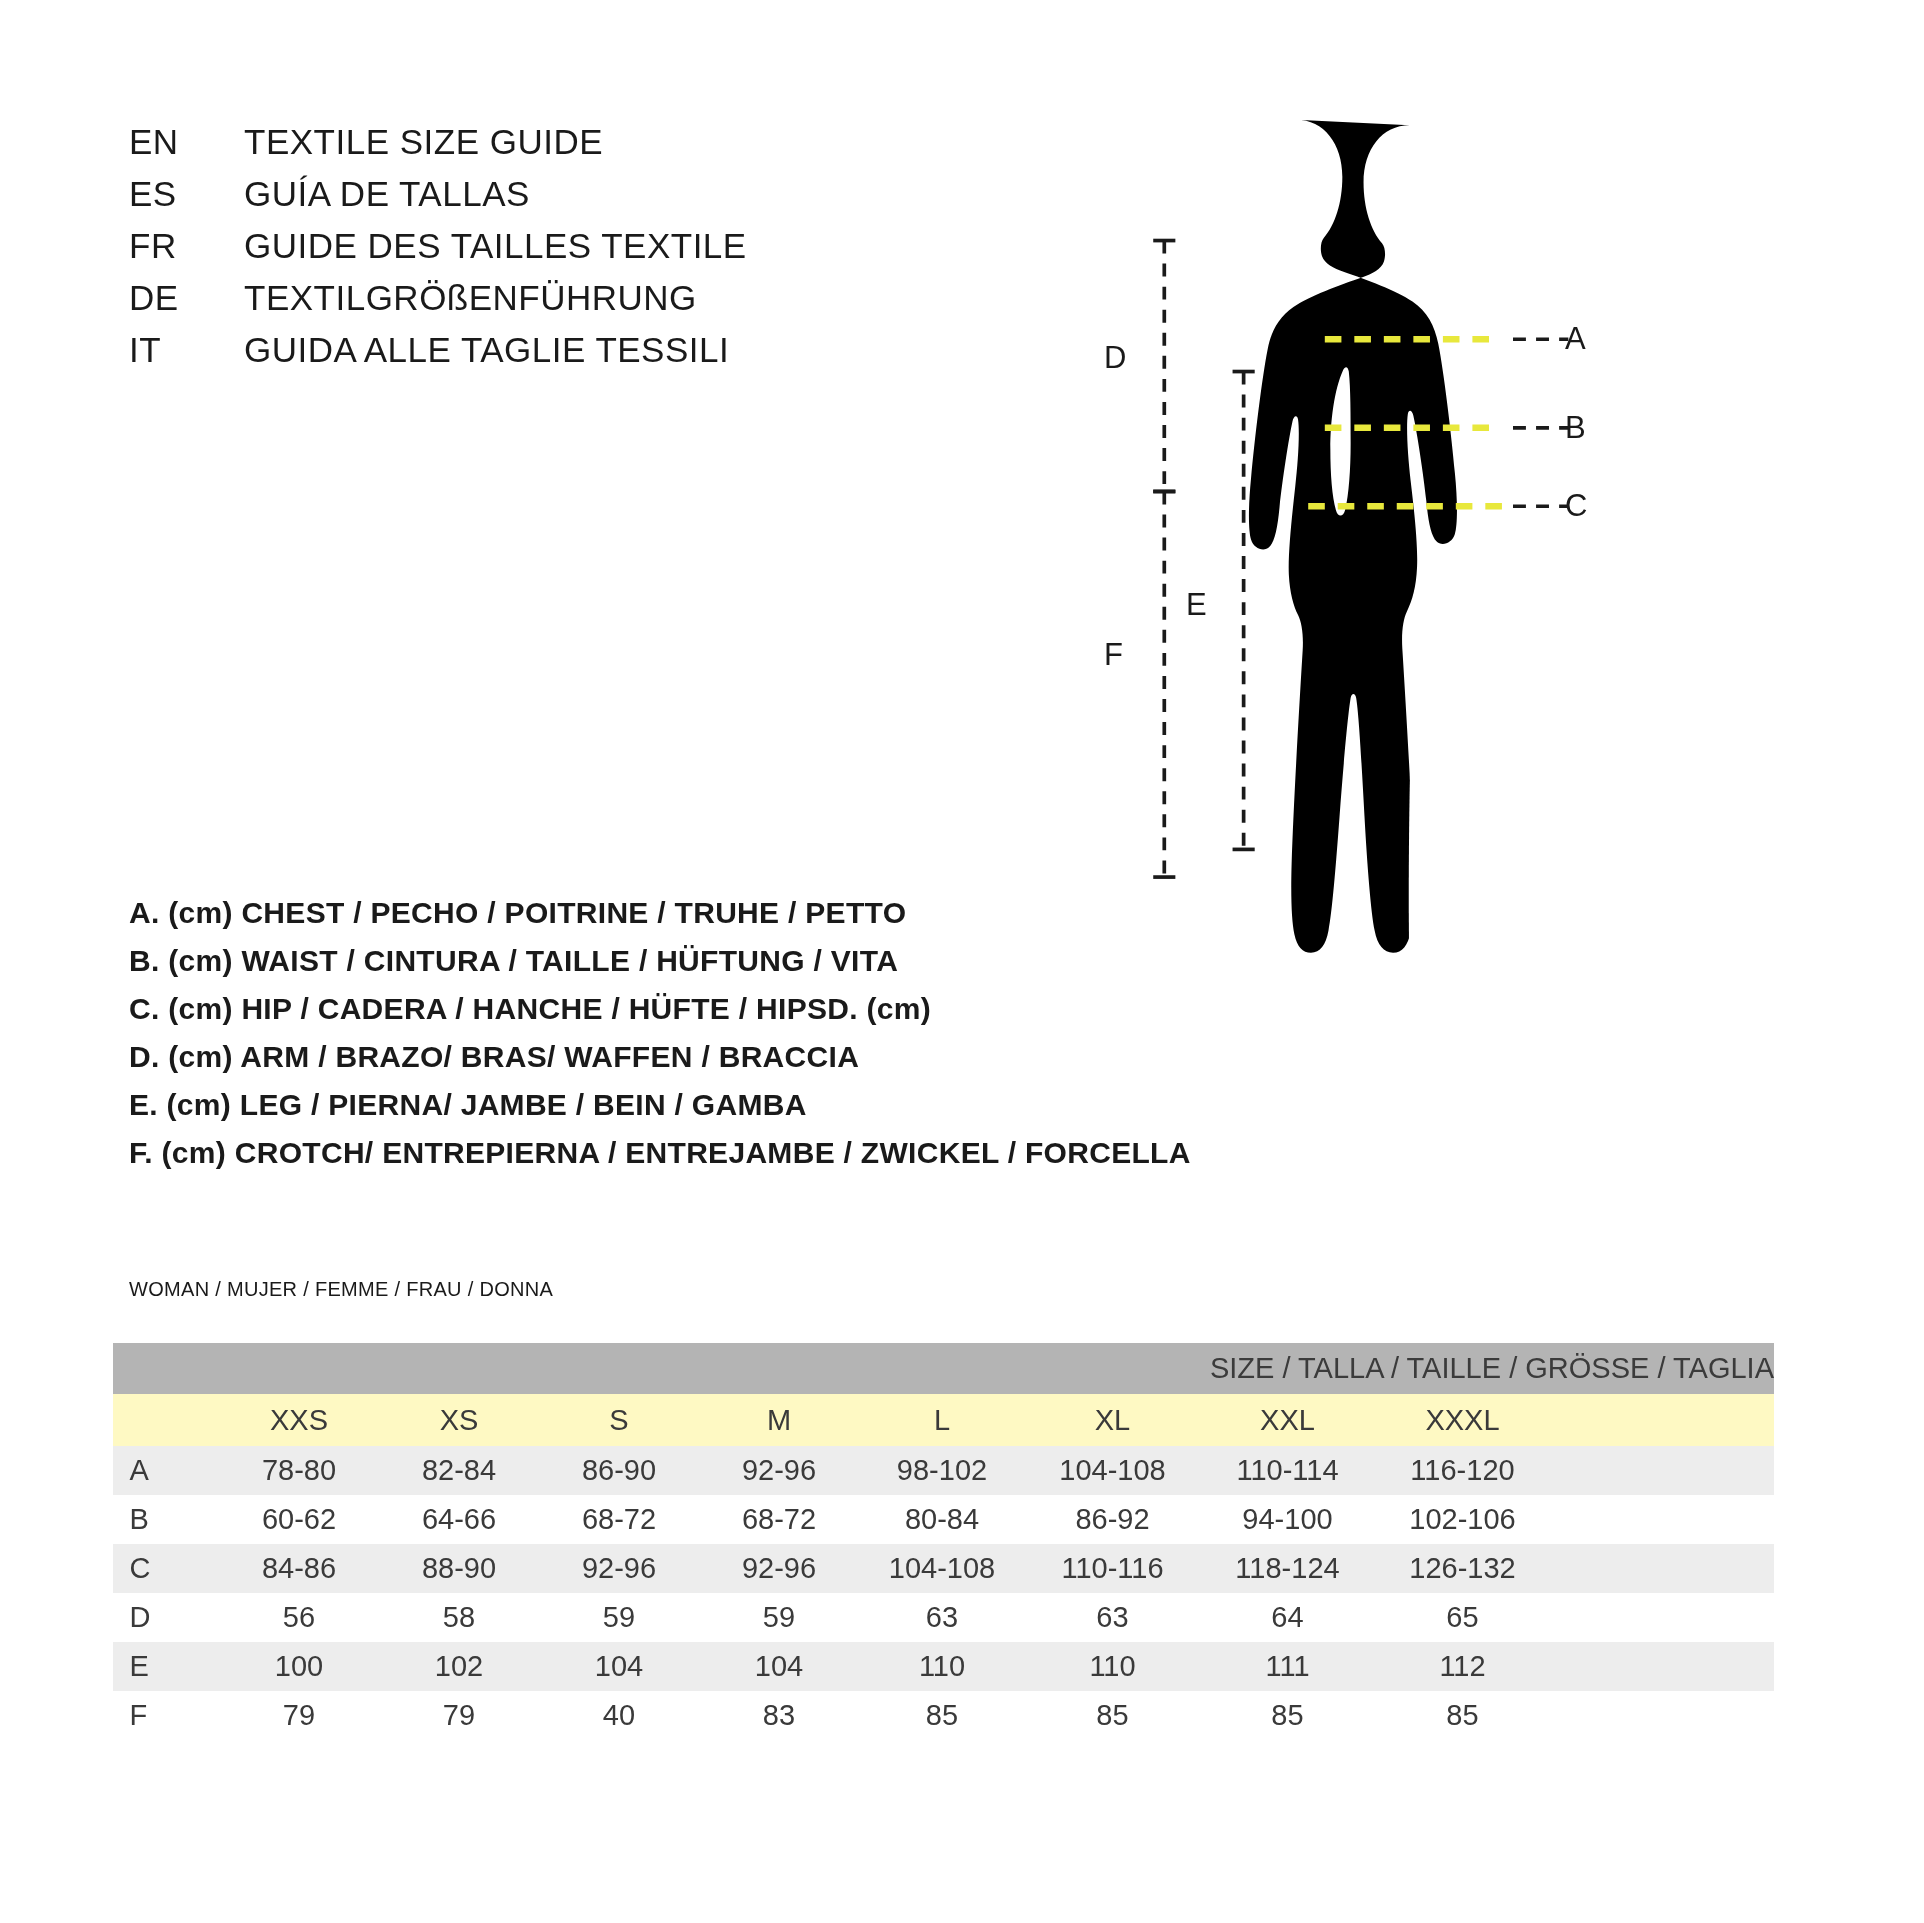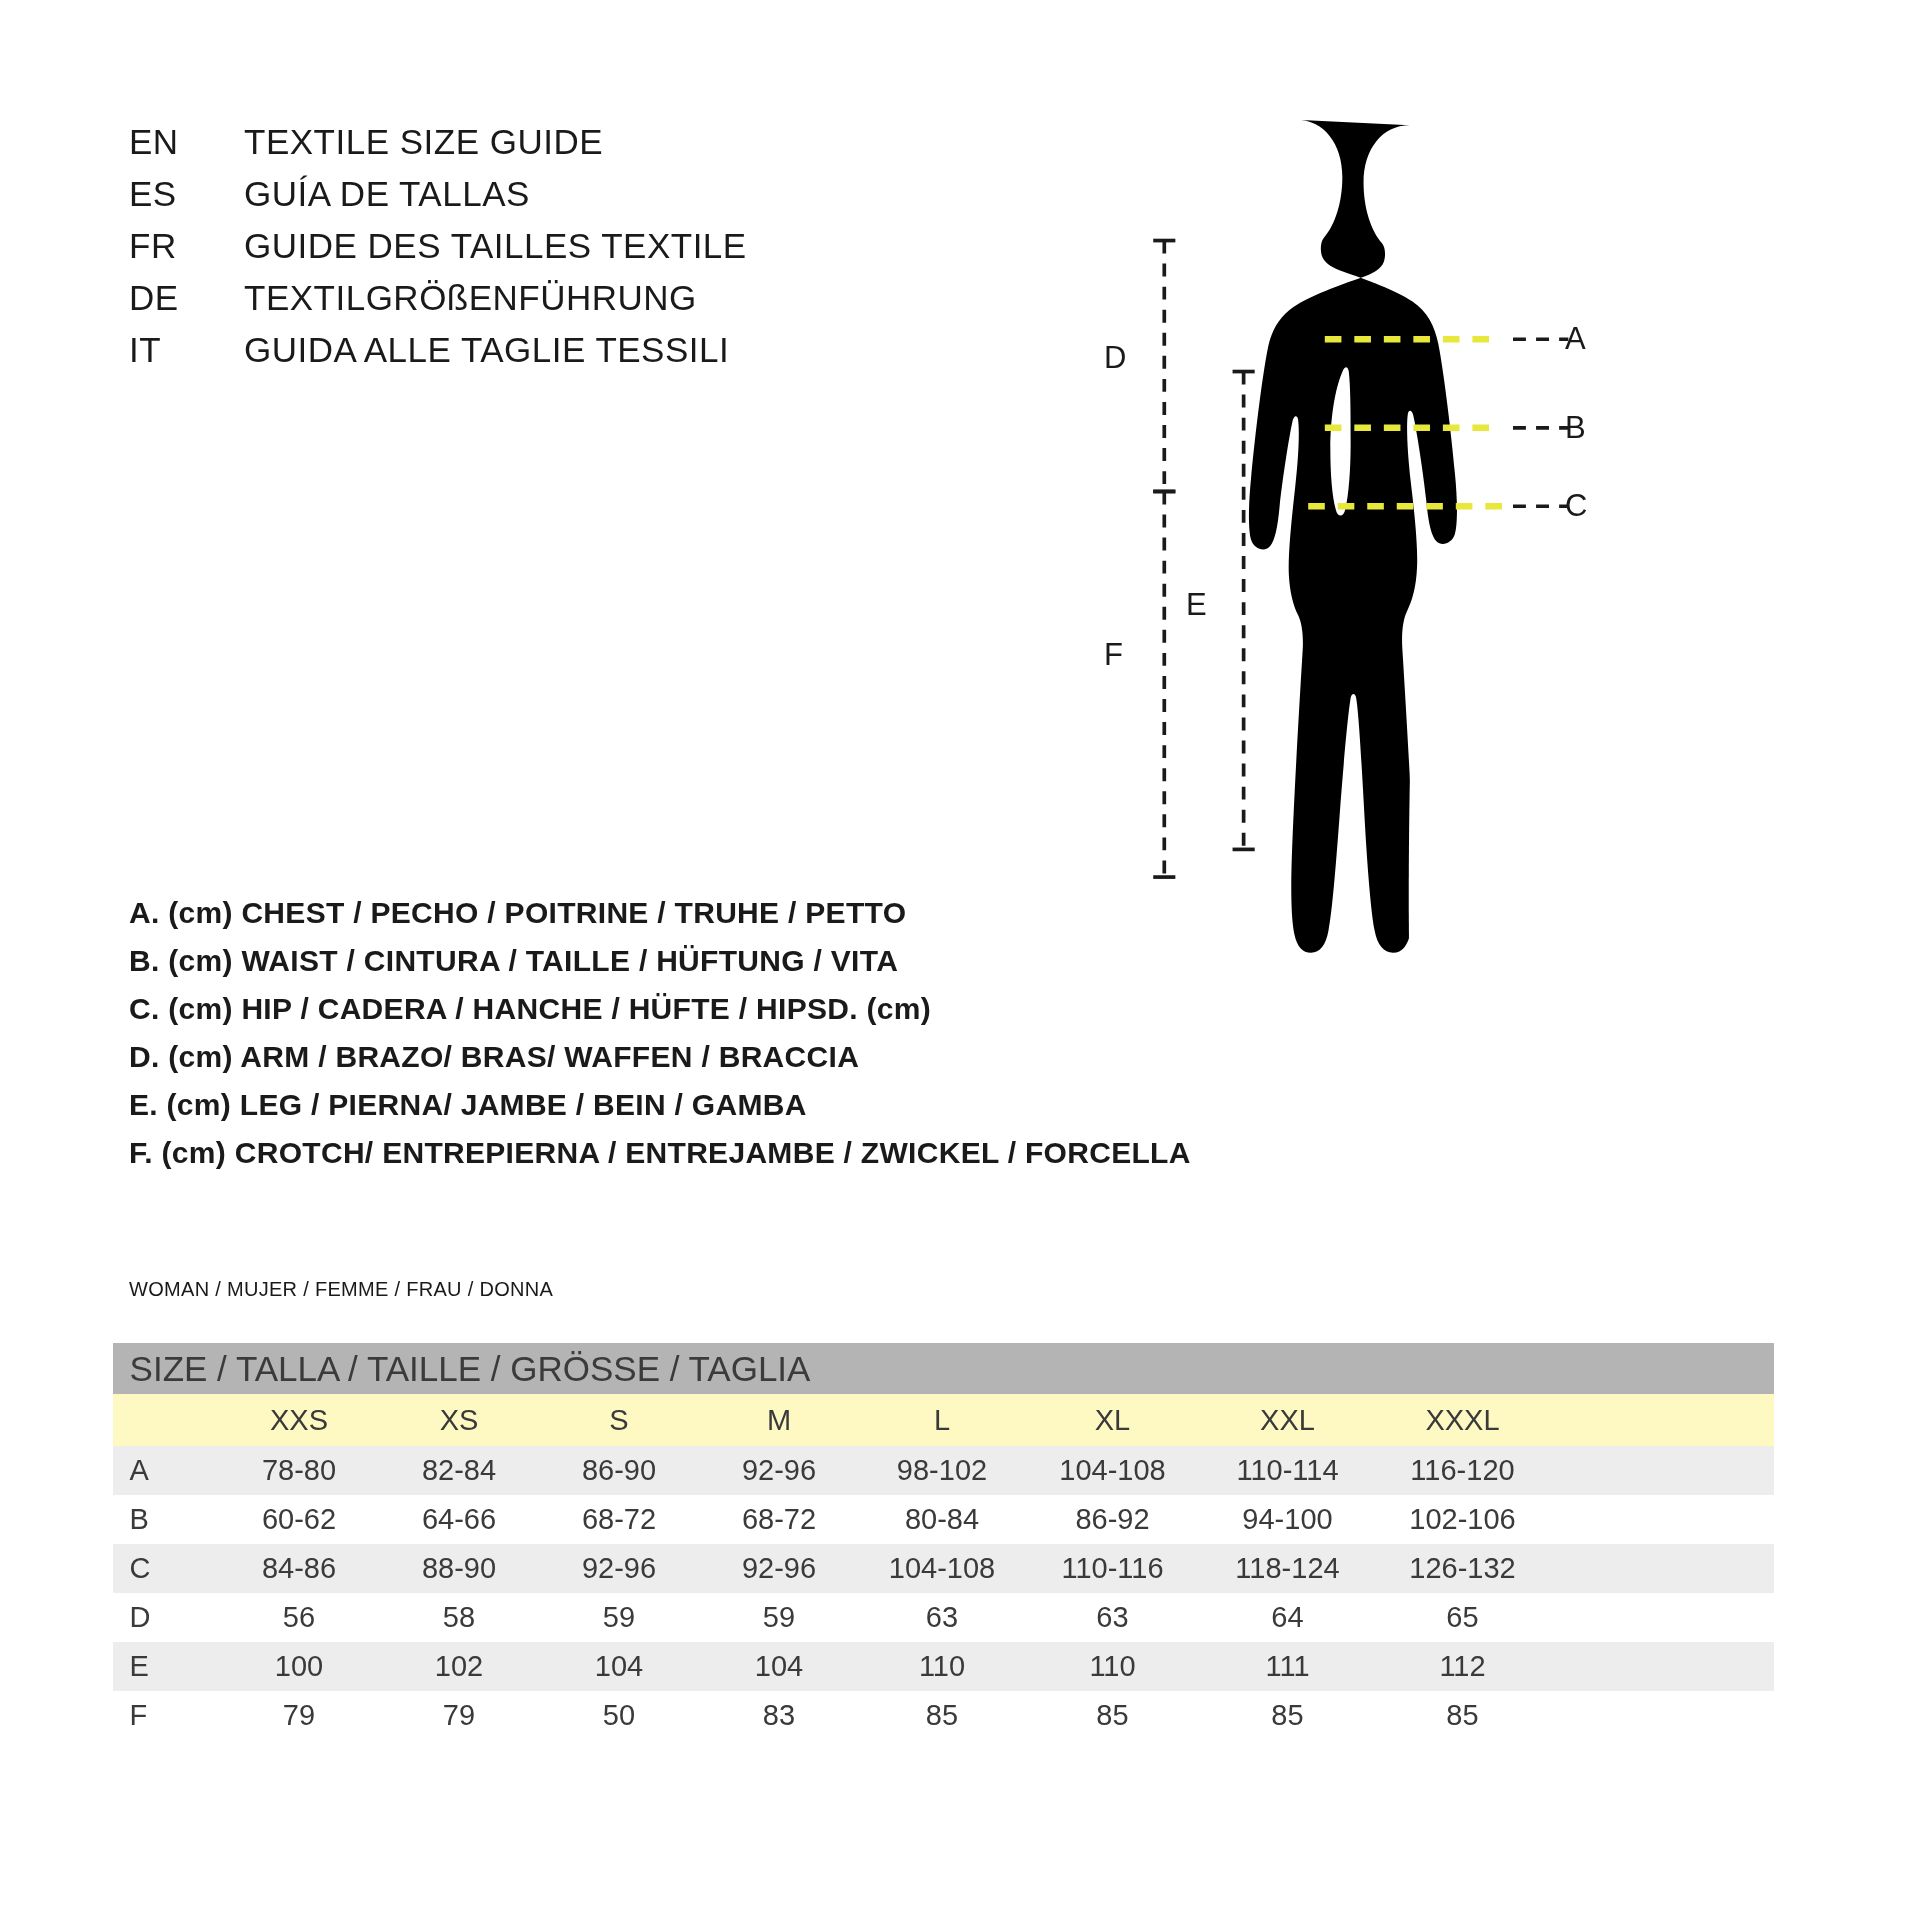--- a/index.html
+++ b/index.html
@@ -77,24 +77,24 @@
     height: 49px;
     color: #3a3a3a;
   }
   .size-table .rowhdr {
     text-align: left;
     padding-left: 16.6px;
     width: 106px;
   }
   .header-row td {
     background: #b4b4b4;
-    text-align: left;
+    text-align: right;
     padding-left: 16.6px;
     height: 51px;
-    font-size: 35px;
+    font-size: 29px;
     color: #3b3b3b;
   }
   .sizes-row td {
     background: #fef9c3;
     height: 52px;
   }
   .row-shaded td { background: #ededed; }
   .row-plain td  { background: #ffffff; }
 
   
@@ -352,21 +352,21 @@
       <td>110</td>
       <td>111</td>
       <td>112</td>
       <td></td>
     </tr>
 
     <tr class="row-plain">
       <td class="rowhdr">F</td>
       <td>79</td>
       <td>79</td>
-      <td>50</td>
+      <td>40</td>
       <td>83</td>
       <td>85</td>
       <td>85</td>
       <td>85</td>
       <td>85</td>
       <td></td>
     </tr>
   </tbody>
 </table>
 

